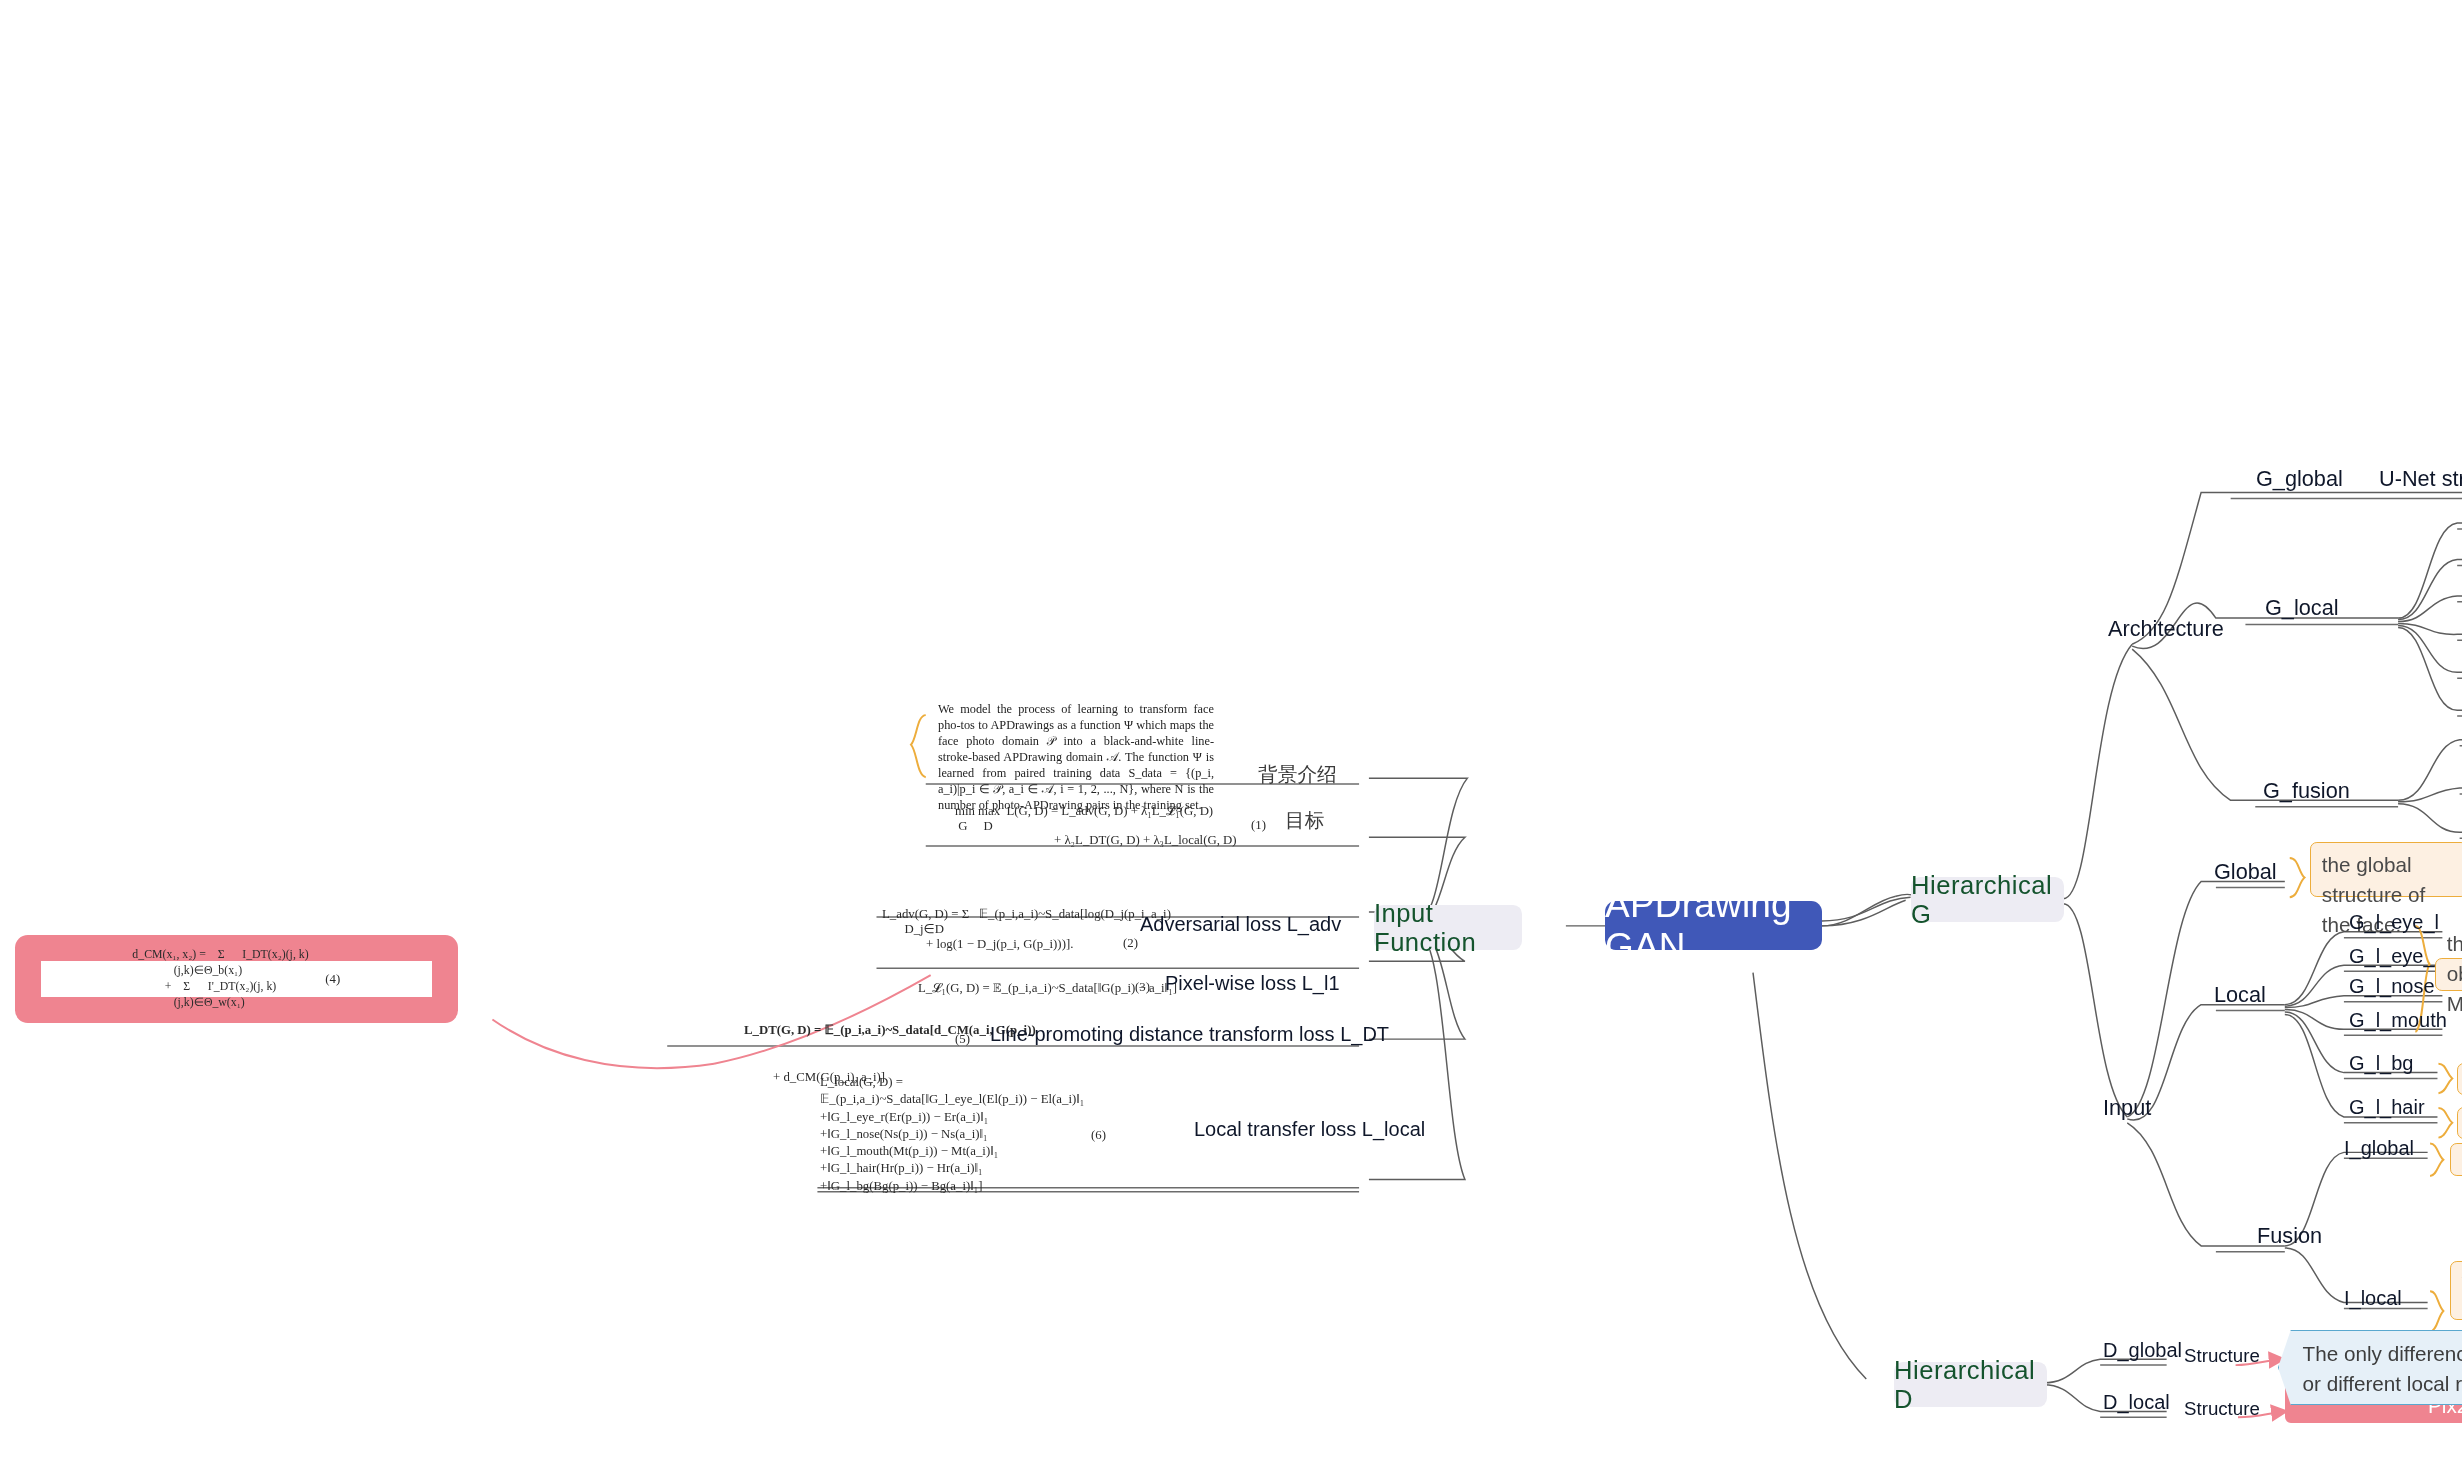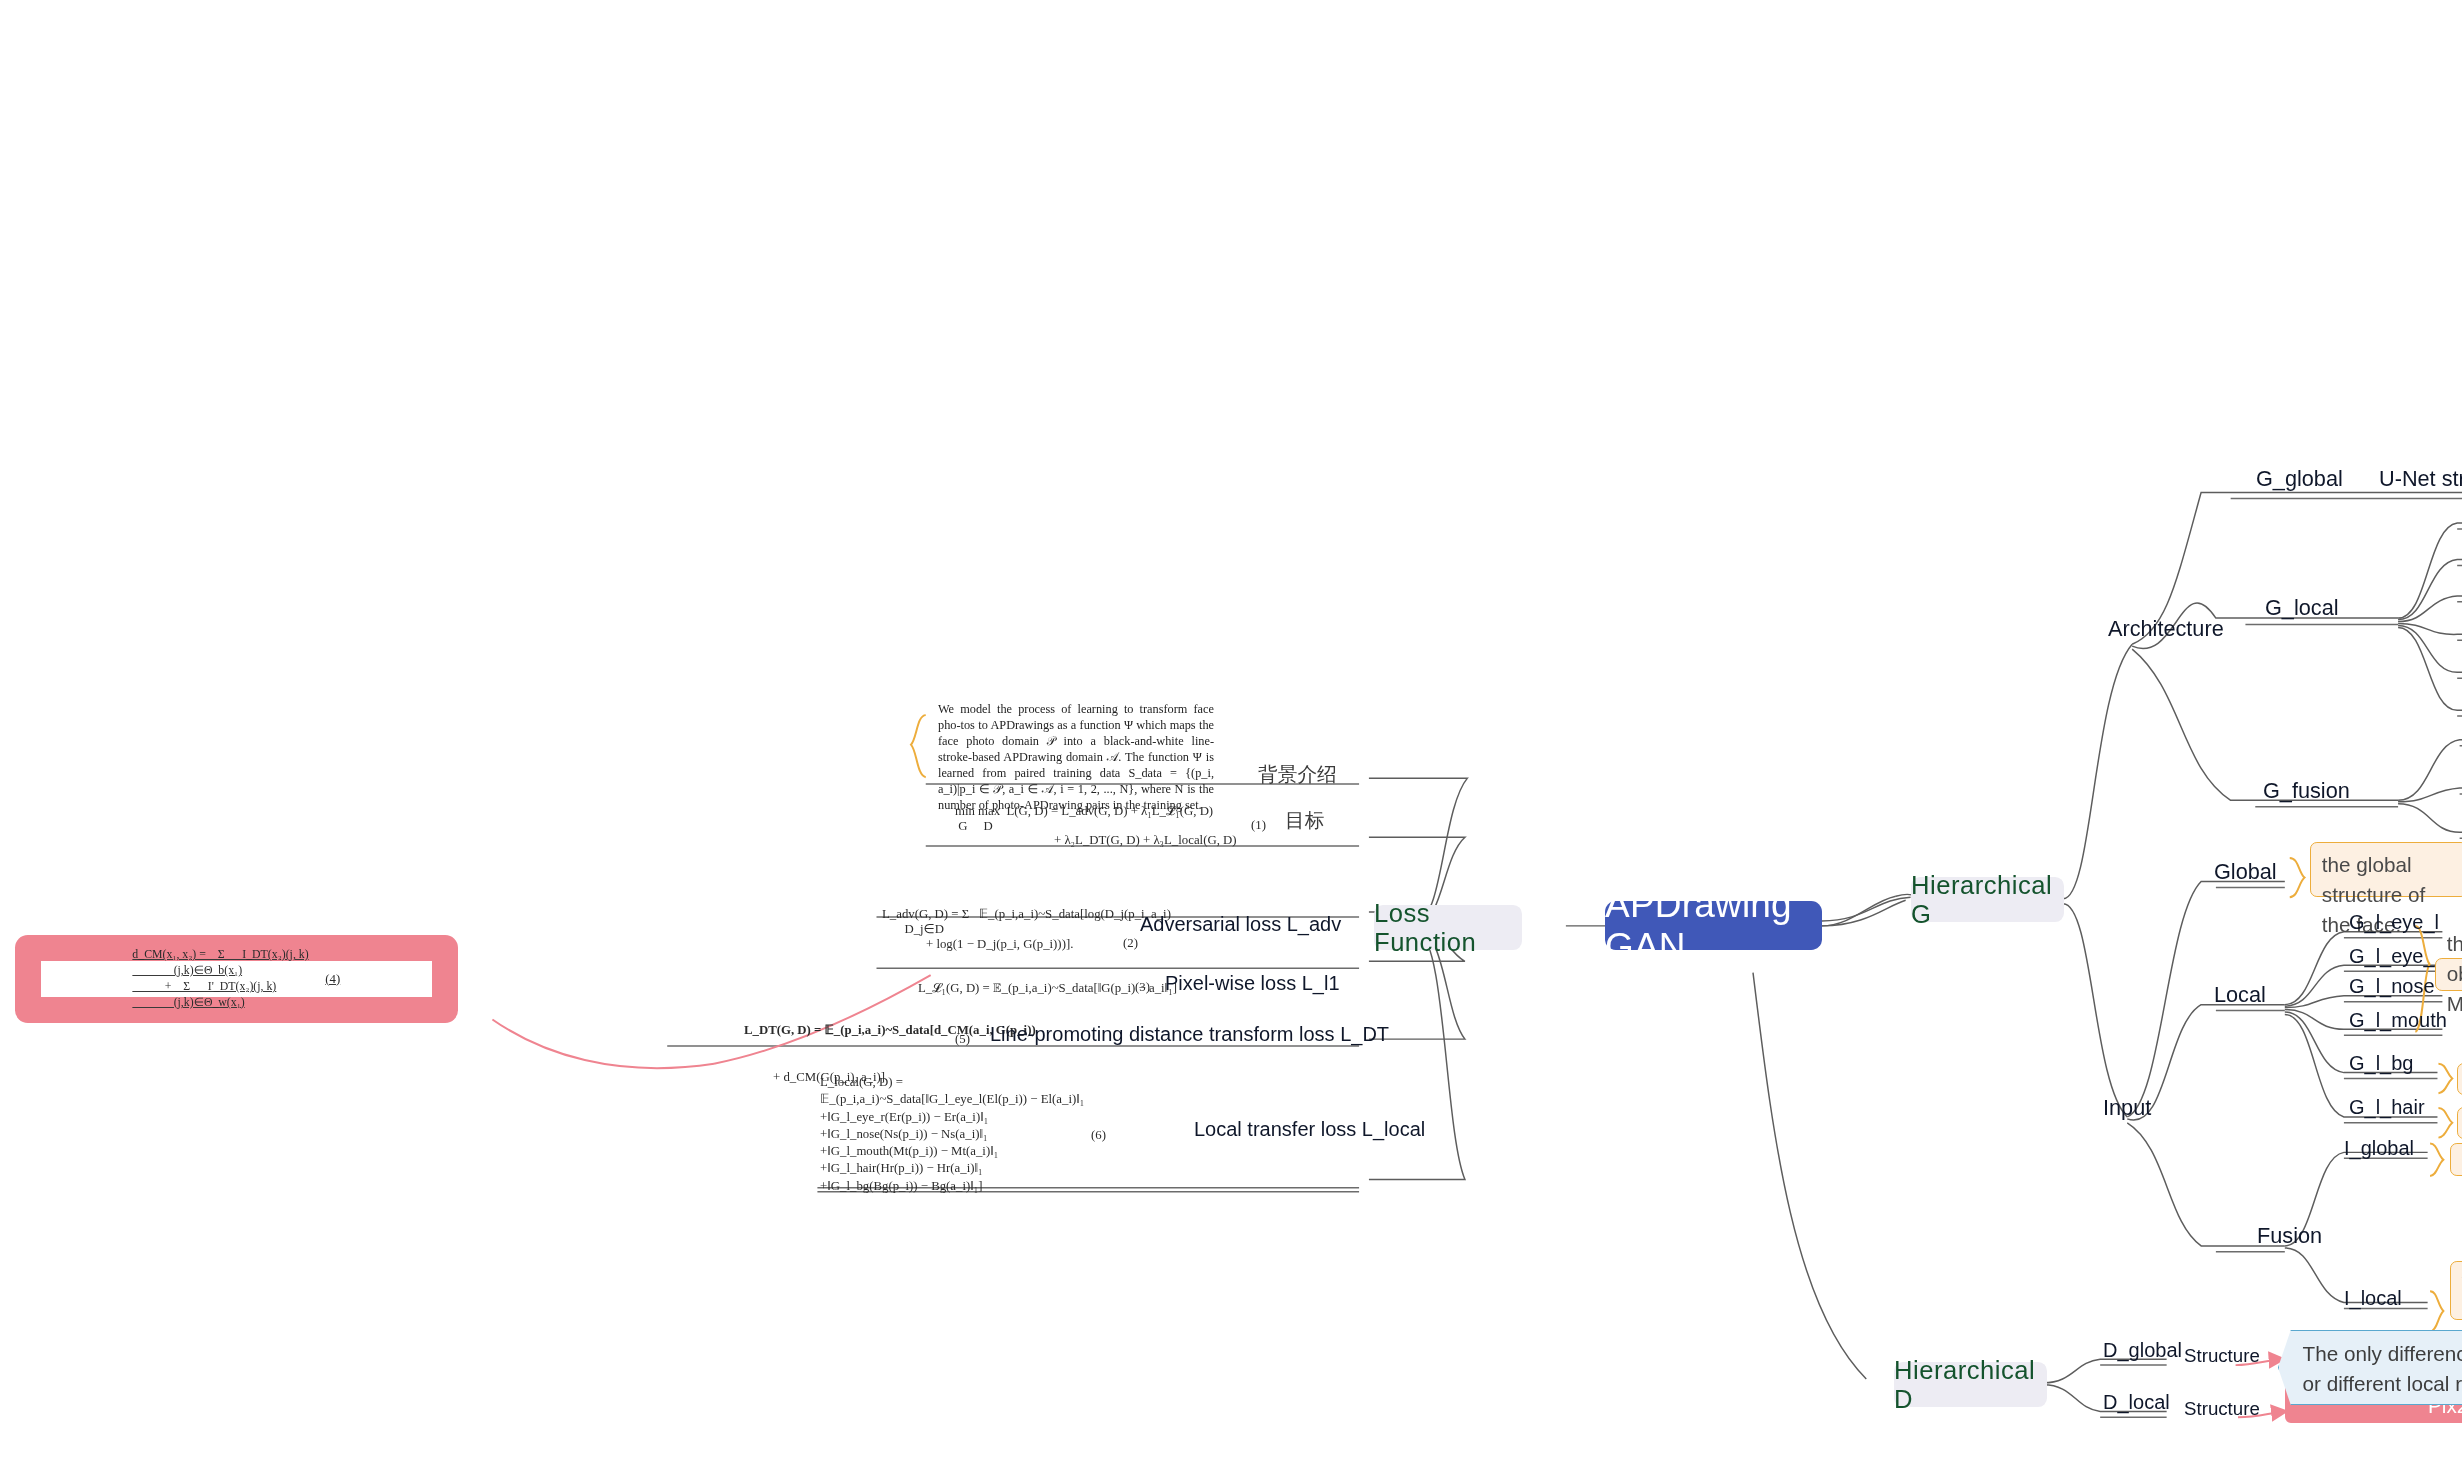--- a/index.html
+++ b/index.html
@@ -22,21 +22,21 @@
 
   
   .leaf{font-size:21.7px;color:#0f172a;white-space:nowrap;
         display:flex;align-items:flex-end;line-height:1.05;}
   .leaf.small{font-size:20px;}
 
   
   .pink{background:#ef8490;color:#fff;border-radius:5.9px;
         display:flex;align-items:center;justify-content:center;
         font-size:20.7px;text-align:center;padding:0 8.9px;}
-  .pinkbig{background:#ef8490;border-radius:12.8px;padding:26px;text-decoration:underline;}
+  .pinkbig{background:#ef8490;border-radius:12.8px;padding:26px;}
   .pinkbig .inner{background:#fff;width:100%;height:100%;display:flex;
         align-items:center;justify-content:center;}
   .pinklabel{color:#fff;font-size:24.6px;white-space:nowrap;}
 
   
   .note{background:#fdf0e2;border:1.5px solid #edad3c;border-radius:6.9px;
         color:#4a4a4a;font-size:20.7px;line-height:1.45;padding:6.9px 10.8px;
         box-sizing:border-box;}
   .note.center{display:flex;align-items:center;}
 
@@ -203,21 +203,21 @@
 
     <g fill="#e6f0f8" stroke="#5aa8cf" stroke-width="3">
       <path d="M5620,2565 L5690,2565 L5640,2650 z"></path>
       <path d="M5140,2805 L5215,2805 L5180,2885 z"></path>
     </g>
   </svg>
 
   <div class="node root" style="left:1605px;top:901px;width:217px;height:49px;">APDrawing GAN</div>
 
   <div class="node lvl1" style="left:1911px;top:877px;width:153px;height:45px;">Hierarchical G</div>
-  <div class="node lvl1" style="left:1374px;top:905px;width:148px;height:45px;">Loss Function</div>
+  <div class="node lvl1" style="left:1374px;top:905px;width:148px;height:45px;">Input Function</div>
   <div class="node lvl1" style="left:1894px;top:1362px;width:153px;height:45px;">Hierarchical D</div>
 
   <div class="node leaf" style="left:2108px;top:618px;">Architecture</div>
 
   <div class="node leaf" style="left:2256px;top:468px;">G_global</div>
   <div class="node leaf" style="left:2379px;top:468px;">U-Net structure</div>
 
   <div class="node leaf" style="left:2265px;top:597px;">G_local</div>
 
   <div class="node leaf" style="left:2263px;top:780px;">G_fusion</div>

